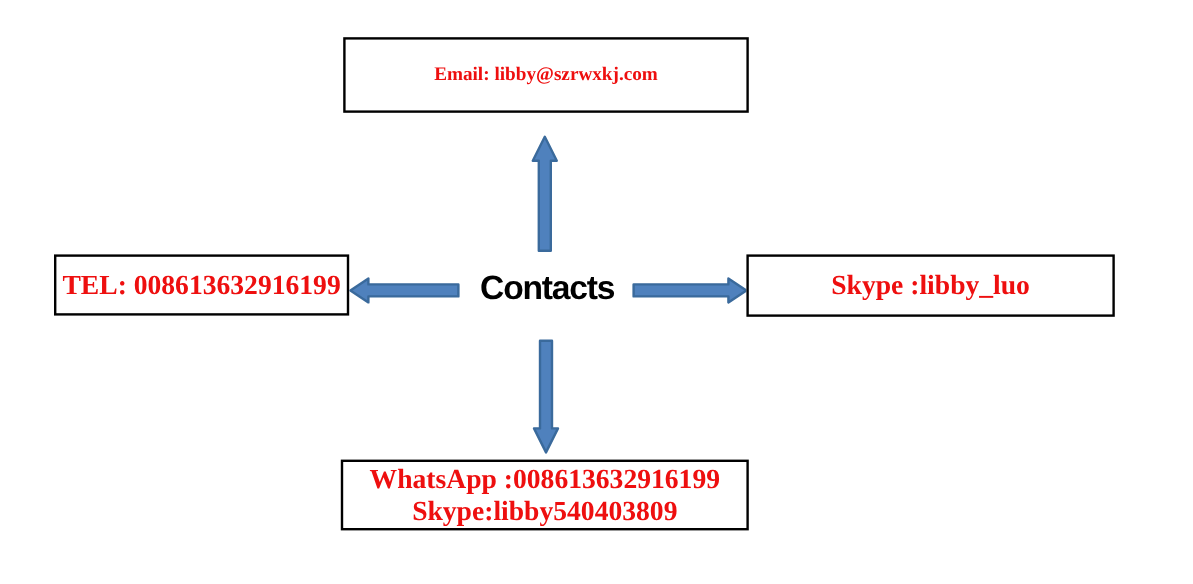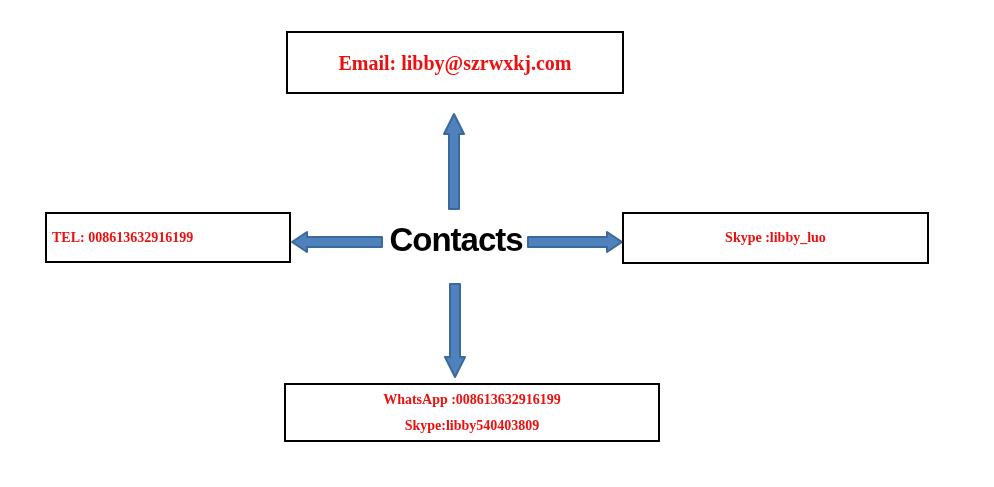--- a/index.html
+++ b/index.html
@@ -18,51 +18,51 @@
   .node {
     position: absolute;
     border: 2px solid #000000;
     background: #ffffff;
     box-sizing: border-box;
     display: flex;
     flex-direction: column;
     justify-content: center;
     color: #ee0f0f;
     font-weight: 700;
-    font-size: 14px;
+    font-size: 23px;
     line-height: 26px;
   }
   .node .label {
     white-space: nowrap;
   }
   .node-email {
     left: 286px; top: 31px; width: 338px; height: 63px;
     align-items: center; text-align: center;
-    font-size: 20px;
+    font-size: 16px;
   }
   .node-tel {
     left: 45px; top: 212px; width: 246px; height: 51px;
     align-items: flex-start; text-align: left;
     padding-left: 5px;
   }
   .node-skype {
     left: 622px; top: 212px; width: 307px; height: 52px;
     align-items: center; text-align: left;
   }
   .node-messaging {
-    left: 284px; top: 383px; width: 376px; height: 59px;
+    left: 284px; top: 383px; width: 340px; height: 59px;
     align-items: center; text-align: center;
   }
   .center-title {
     position: absolute;
     left: 380px; top: 218px; width: 152px; height: 44px;
     display: flex; align-items: center; justify-content: center;
     font-family: "Liberation Sans", "DejaVu Sans", sans-serif;
     font-weight: 700;
-    font-size: 33px;
+    font-size: 28px;
     letter-spacing: -1px;
     color: #000000;
     white-space: nowrap;
   }
   svg.arrows {
     position: absolute;
     left: 0; top: 0;
     width: 994px; height: 487px;
     pointer-events: none;
   }

